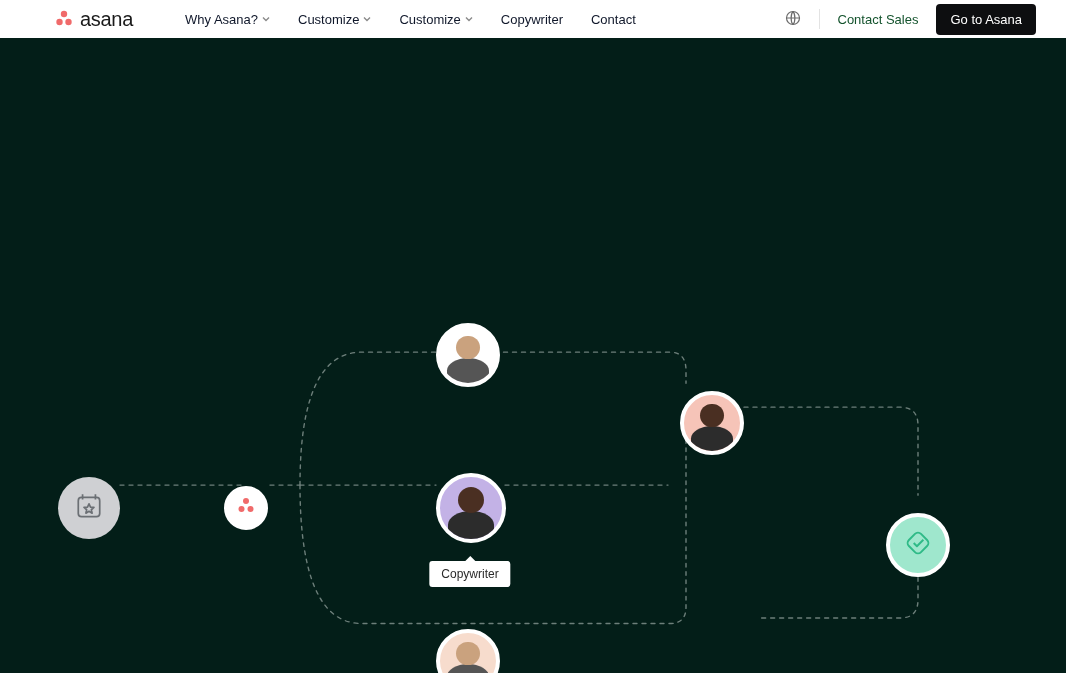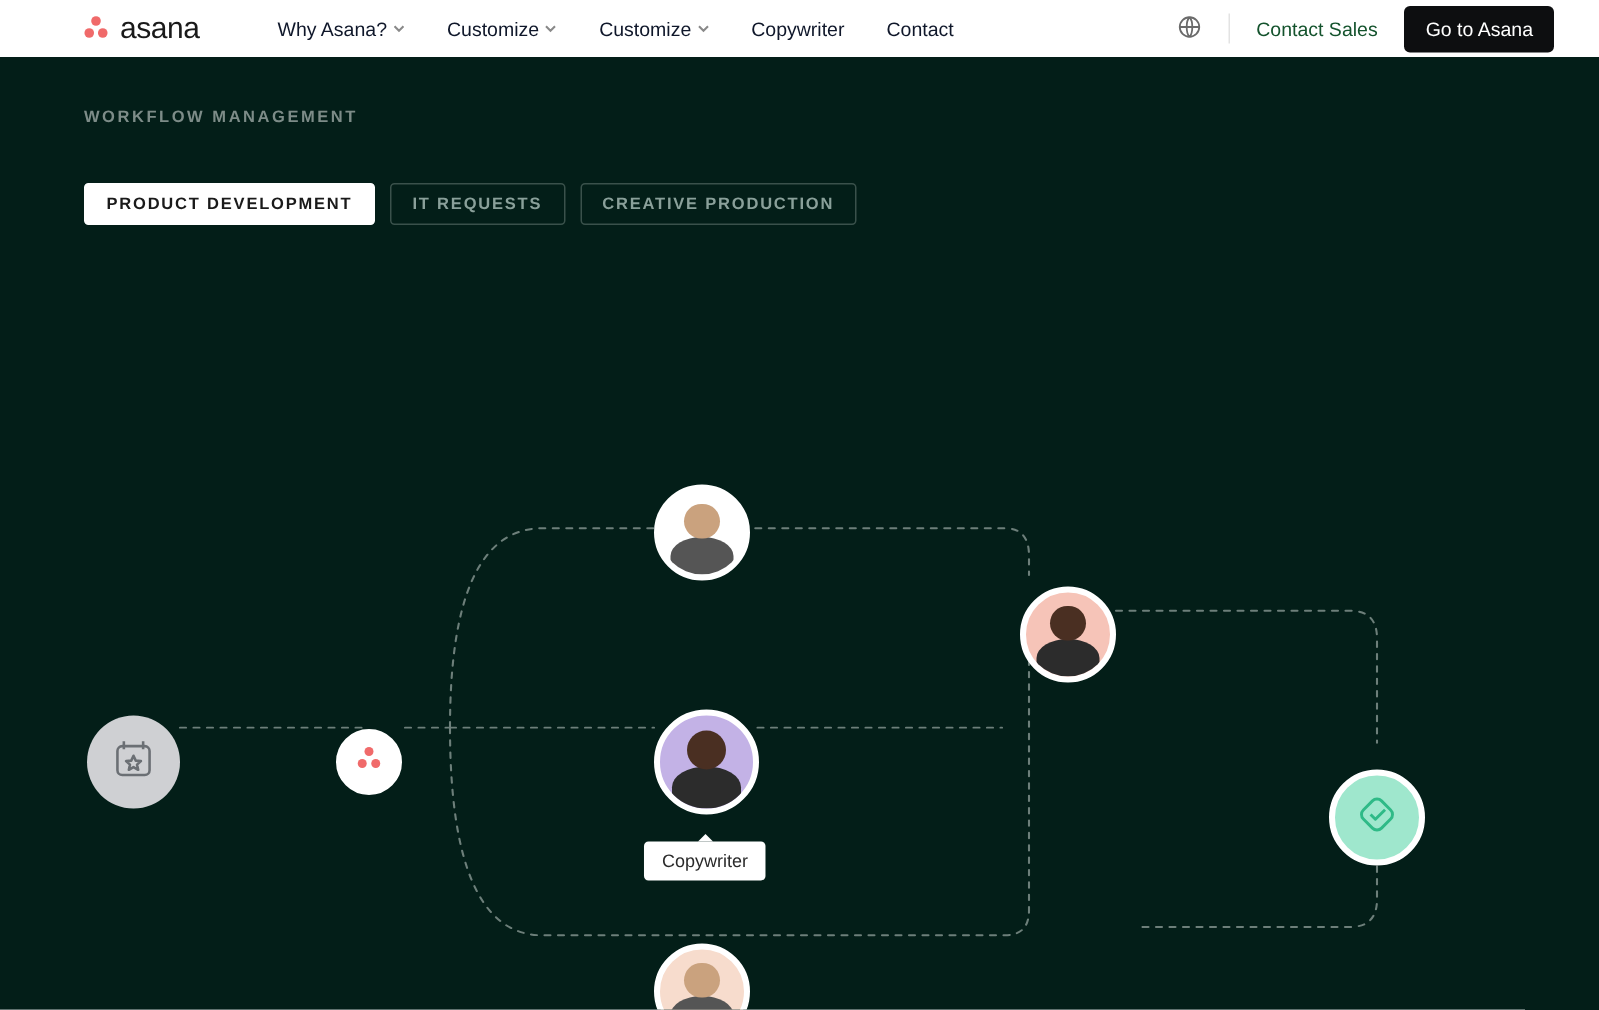--- a/index.html
+++ b/index.html
@@ -165,27 +165,21 @@
         </svg>
       </span>
     </span>
     <span class="divider"></span>
     <a class="contact">Contact Sales</a>
     <a class="cta">Go to Asana</a>
   </div>
 </header>
 
 <section class="hero">
-  <div class="eyebrow">WORKFLOW MANAGEMENT</div>
-
-  <div class="tabs">
-    <div class="tab active">PRODUCT DEVELOPMENT</div>
-    <div class="tab">IT REQUESTS</div>
-    <div class="tab">CREATIVE PRODUCTION</div>
-  </div>
+
 
   <div class="diagram">
 
     <svg class="connectors" viewBox="0 0 1066 480" preserveAspectRatio="none">
       <g fill="none" stroke="#6d7f7a" stroke-width="1.4" stroke-dasharray="4 5" stroke-linecap="round">
 
         <path d="M120 275 H246"></path>
 
         <path d="M270 275 H300"></path>
 

